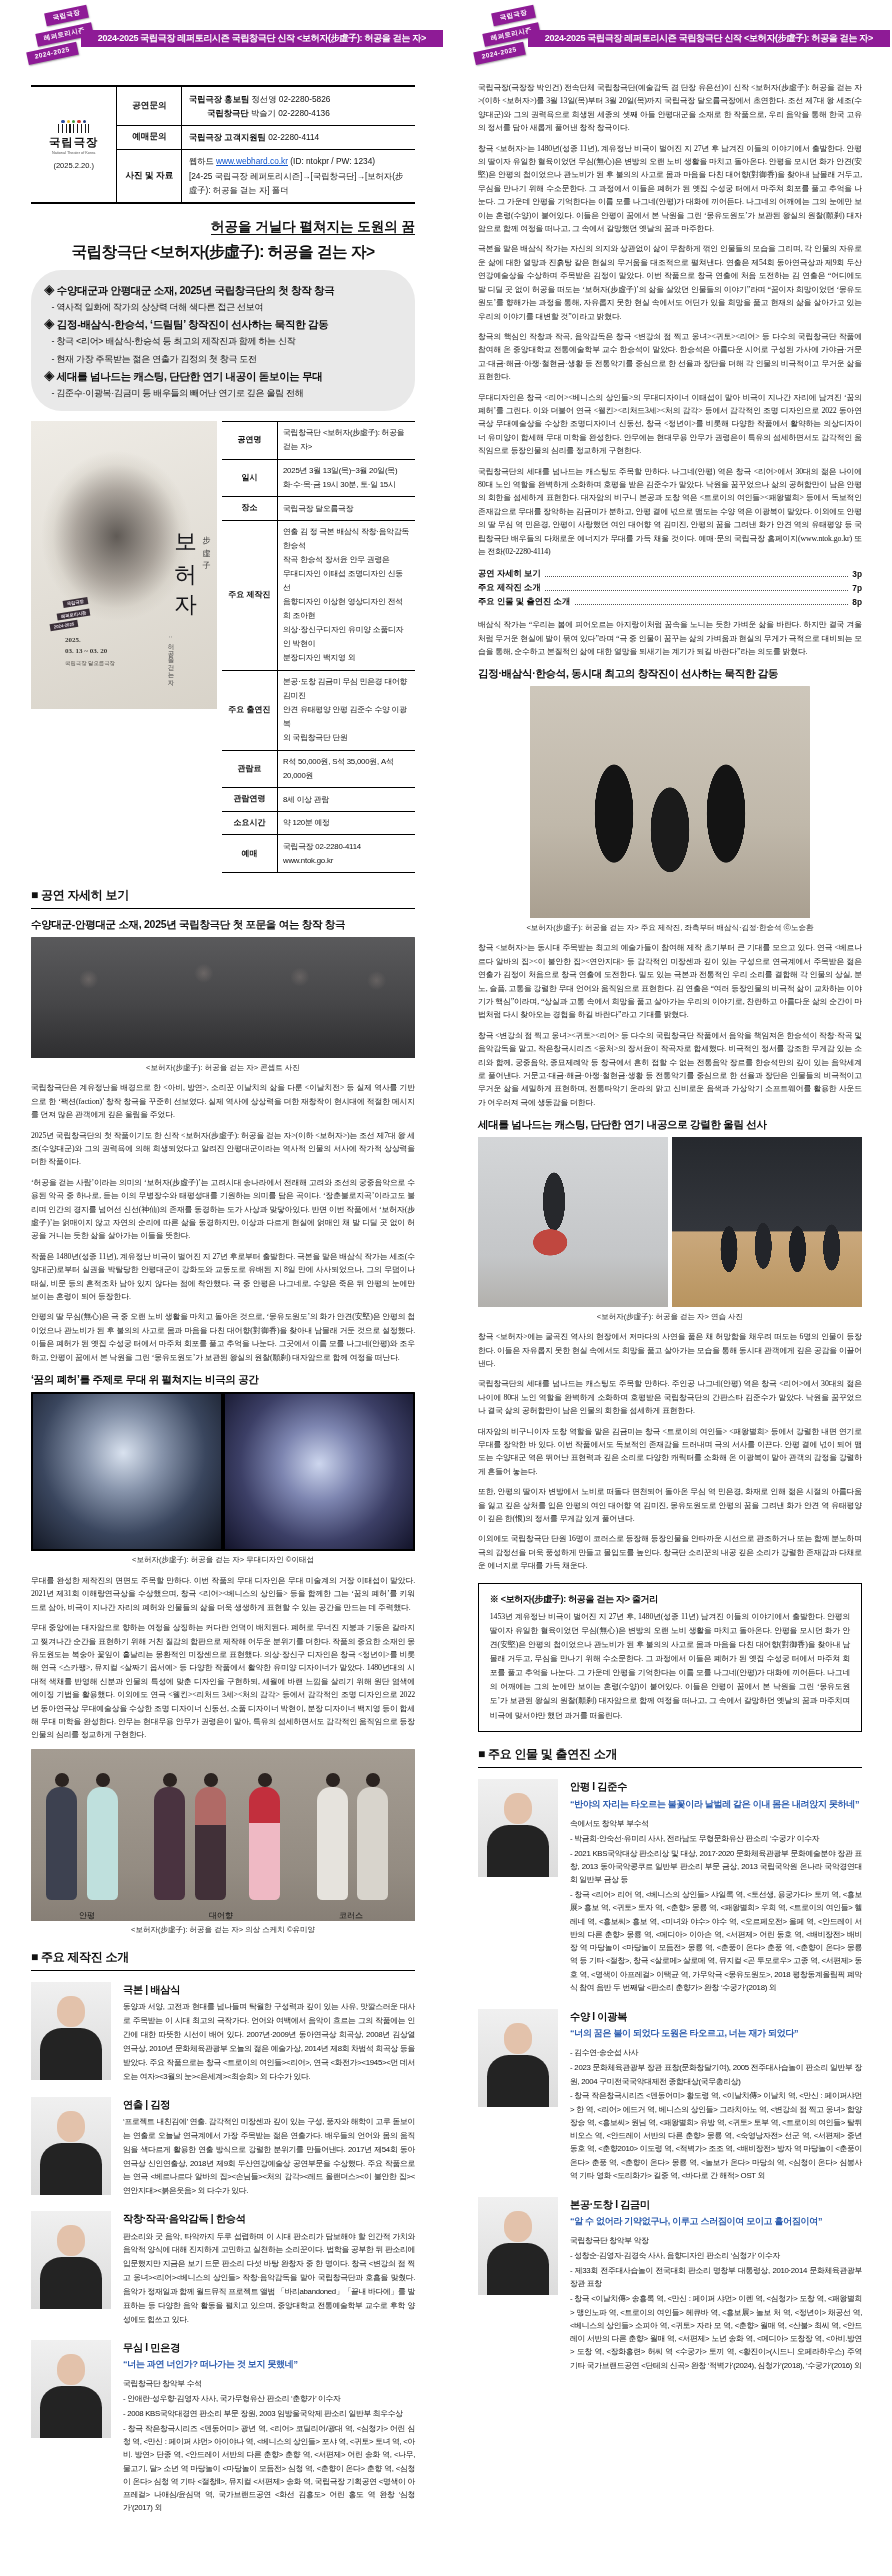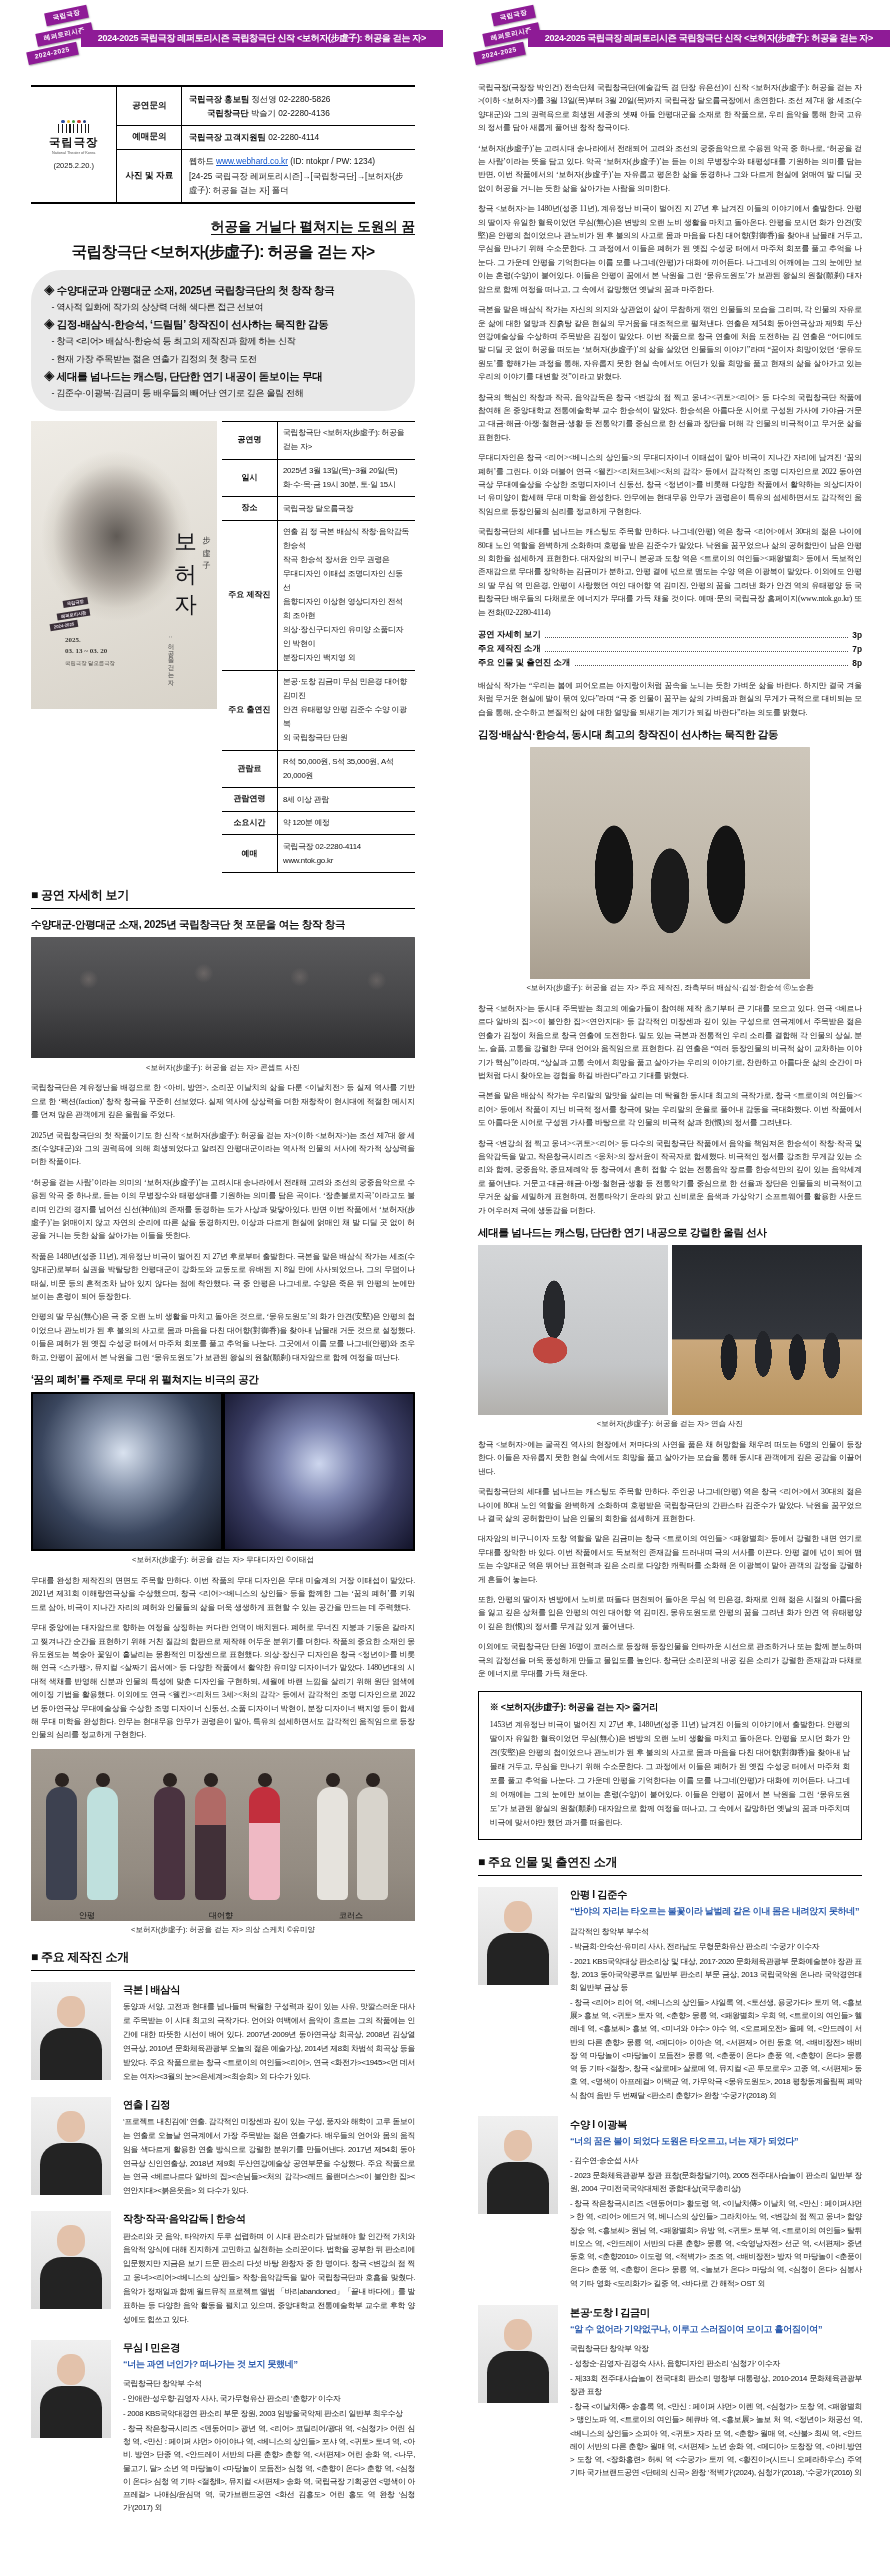--- a/index.html
+++ b/index.html
@@ -346,21 +346,20 @@
 
 <div class="col right">
   <div class="hdr">
     <div class="ribbon r1">국립극장</div>
     <div class="ribbon r2">레퍼토리시즌</div>
     <div class="ribbon r3">2024-2025</div>
     <div class="titlebar">2024-2025 국립극장 레퍼토리시즌 국립창극단 신작 &lt;보허자(步虛子): 허공을 걷는 자&gt;</div>
   </div>
   <div class="inner">
     <p class="para">국립극장(극장장 박인건) 전속단체 국립창극단(예술감독 겸 단장 유은선)이 신작 &lt;보허자(步虛子): 허공을 걷는 자&gt;(이하 &lt;보허자&gt;)를 3월 13일(목)부터 3월 20일(목)까지 국립극장 달오름극장에서 초연한다. 조선 제7대 왕 세조(수양대군)와 그의 권력욕으로 희생된 세종의 셋째 아들 안평대군을 소재로 한 작품으로, 우리 음악을 통해 한국 고유의 정서를 담아 새롭게 풀어낸 창작 창극이다.</p>
-    <p class="para">‘보허자(步虛子)’는 고려시대 송나라에서 전래되어 고려와 조선의 궁중음악으로 수용된 악곡 중 하나로, ‘허공을 걷는 사람’이라는 뜻을 담고 있다. 악곡 ‘보허자(步虛子)’는 듣는 이의 무병장수와 태평성대를 기원하는 의미를 담는 반면, 이번 작품에서의 ‘보허자(步虛子)’는 자유롭고 평온한 삶을 동경하나 그와 다르게 현실에 얽매여 발 디딜 곳 없이 허공을 거니는 듯한 삶을 살아가는 사람을 의미한다.</p>
     <p class="para">창극 &lt;보허자&gt;는 1480년(성종 11년), 계유정난 비극이 벌어진 지 27년 후 남겨진 이들의 이야기에서 출발한다. 안평의 딸이자 유일한 혈육이었던 무심(無心)은 변방의 오랜 노비 생활을 마치고 돌아온다. 안평을 모시던 화가 안견(安堅)은 안평의 첩이었으나 관노비가 된 후 불의의 사고로 몸과 마음을 다친 대어향(對御香)을 찾아내 남몰래 거두고, 무심을 만나기 위해 수소문한다. 그 과정에서 이들은 폐허가 된 옛집 수성궁 터에서 마주쳐 회포를 풀고 추억을 나눈다. 그 가운데 안평을 기억한다는 이름 모를 나그네(안평)가 대화에 끼어든다. 나그네의 어깨에는 그의 눈에만 보이는 혼령(수양)이 붙어있다. 이들은 안평이 꿈에서 본 낙원을 그린 ‘몽유도원도’가 보관된 왕실의 원찰(願刹) 대자암으로 함께 여정을 떠나고, 그 속에서 갈망했던 옛날의 꿈과 마주한다.</p>
     <p class="para">극본을 맡은 배삼식 작가는 자신의 의지와 상관없이 삶이 무참하게 꺾인 인물들의 모습을 그리며, 각 인물의 자유로운 삶에 대한 열망과 진흙탕 같은 현실의 무거움을 대조적으로 펼쳐낸다. 연출은 제54회 동아연극상과 제9회 두산연강예술상을 수상하며 주목받은 김정이 맡았다. 이번 작품으로 창극 연출에 처음 도전하는 김 연출은 “어디에도 발 디딜 곳 없이 허공을 떠도는 ‘보허자(步虛子)’의 삶을 살았던 인물들의 이야기”라며 “꿈이자 희망이었던 ‘몽유도원도’를 향해가는 과정을 통해, 자유롭지 못한 현실 속에서도 어딘가 있을 희망을 품고 현재의 삶을 살아가고 있는 우리의 이야기를 대변할 것”이라고 밝혔다.</p>
     <p class="para">창극의 핵심인 작창과 작곡, 음악감독은 창극 &lt;변강쇠 점 찍고 옹녀&gt;&lt;귀토&gt;&lt;리어&gt; 등 다수의 국립창극단 작품에 참여해 온 중앙대학교 전통예술학부 교수 한승석이 맡았다. 한승석은 아름다운 시어로 구성된 가사에 가야금·거문고·대금·해금·아쟁·철현금·생황 등 전통악기를 중심으로 한 선율과 장단을 더해 각 인물의 비극적이고 무거운 삶을 표현한다.</p>
     <p class="para">무대디자인은 창극 &lt;리어&gt;&lt;베니스의 상인들&gt;의 무대디자이너 이태섭이 맡아 비극이 지나간 자리에 남겨진 ‘꿈의 폐허’를 그린다. 이와 더불어 연극 &lt;웰킨&gt;&lt;리처드3세&gt;&lt;처의 감각&gt; 등에서 감각적인 조명 디자인으로 2022 동아연극상 무대예술상을 수상한 조명디자이너 신동선, 창극 &lt;정년이&gt;를 비롯해 다양한 작품에서 활약하는 의상디자이너 유미양이 합세해 무대 미학을 완성한다. 안무에는 현대무용 안무가 권령은이 특유의 섬세하면서도 감각적인 움직임으로 등장인물의 심리를 정교하게 구현한다.</p>
     <p class="para">국립창극단의 세대를 넘나드는 캐스팅도 주목할 만하다. 나그네(안평) 역은 창극 &lt;리어&gt;에서 30대의 젊은 나이에 80대 노인 역할을 완벽하게 소화하며 호평을 받은 김준수가 맡았다. 낙원을 꿈꾸었으나 삶의 공허함만이 남은 안평의 회한을 섬세하게 표현한다. 대자암의 비구니 본공과 도창 역은 &lt;트로이의 여인들&gt;&lt;패왕별희&gt; 등에서 독보적인 존재감으로 무대를 장악하는 김금미가 분하고, 안평 곁에 넋으로 맴도는 수양 역은 이광복이 맡았다. 이외에도 안평의 딸 무심 역 민은경, 안평이 사랑했던 여인 대어향 역 김미진, 안평의 꿈을 그려낸 화가 안견 역의 유태평양 등 국립창극단 배우들의 다채로운 에너지가 무대를 가득 채울 것이다. 예매·문의 국립극장 홈페이지(www.ntok.go.kr) 또는 전화(02-2280-4114)</p>
 
     <div class="toc">
       <div class="toc-row">
         <span class="toc-label">공연 자세히 보기</span>
         <span class="toc-dots"></span>
@@ -378,21 +377,20 @@
       </div>
     </div>
 
     <p class="para">배삼식 작가는 “우리는 봄에 피어오르는 아지랑이처럼 꿈속을 노니는 듯한 가벼운 삶을 바란다. 하지만 결국 겨울처럼 무거운 현실에 발이 묶여 있다”라며 “극 중 인물이 꿈꾸는 삶의 가벼움과 현실의 무게가 극적으로 대비되는 모습을 통해, 순수하고 본질적인 삶에 대한 열망을 되새기는 계기가 되길 바란다”라는 의도를 밝혔다.</p>
 
     <div class="sub-h">김정·배삼식·한승석, 동시대 최고의 창작진이 선사하는 묵직한 감동</div>
     <div class="ph ph-creators"></div>
     <div class="caption">&lt;보허자(步虛子): 허공을 걷는 자&gt; 주요 제작진, 좌측부터 배삼식·김정·한승석 ⓒ노승환</div>
 
     <p class="para">창극 &lt;보허자&gt;는 동시대 주목받는 최고의 예술가들이 참여해 제작 초기부터 큰 기대를 모으고 있다. 연극 &lt;베르나르다 알바의 집&gt;&lt;이 불안한 집&gt;&lt;연안지대&gt; 등 감각적인 미장센과 깊이 있는 구성으로 연극계에서 주목받은 젊은 연출가 김정이 처음으로 창극 연출에 도전한다. 밀도 있는 극본과 전통적인 우리 소리를 결합해 각 인물의 상실, 분노, 슬픔, 고통을 강렬한 무대 언어와 움직임으로 표현한다. 김 연출은 “여러 등장인물의 비극적 삶이 교차하는 이야기가 핵심”이라며, “상실과 고통 속에서 희망을 품고 살아가는 우리의 이야기로, 찬란하고 아름다운 삶의 순간이 마법처럼 다시 찾아오는 경험을 하길 바란다”라고 기대를 밝혔다.</p>
-    <p class="para">극본을 맡은 배삼식 작가는 우리말의 말맛을 살리는 데 탁월한 동시대 최고의 극작가로, 창극 &lt;트로이의 여인들&gt;&lt;리어&gt; 등에서 작품이 지닌 비극적 정서를 창극에 맞는 우리말의 운율로 풀어내 감동을 극대화했다. 이번 작품에서도 아름다운 시어로 구성된 가사를 바탕으로 각 인물의 비극적 삶과 한(恨)의 정서를 그려낸다.</p>
     <p class="para">창극 &lt;변강쇠 점 찍고 옹녀&gt;&lt;귀토&gt;&lt;리어&gt; 등 다수의 국립창극단 작품에서 음악을 책임져온 한승석이 작창·작곡 및 음악감독을 맡고, 작은창극시리즈 &lt;옹처&gt;의 장서윤이 작곡자로 합세했다. 비극적인 정서를 강조한 무게감 있는 소리와 함께, 궁중음악, 종묘제례악 등 창극에서 흔히 접할 수 없는 전통음악 장르를 한승석만의 깊이 있는 음악세계로 풀어낸다. 거문고·대금·해금·아쟁·철현금·생황 등 전통악기를 중심으로 한 선율과 장단은 인물들의 비극적이고 무거운 삶을 세밀하게 표현하며, 전통타악기 운라의 맑고 신비로운 음색과 가상악기 소프트웨어를 활용한 사운드가 어우러져 극에 생동감을 더한다.</p>
 
     <div class="sub-h">세대를 넘나드는 캐스팅, 단단한 연기 내공으로 강렬한 울림 선사</div>
     <div class="ph ph-rehearsal">
         <div class="p1"></div>
         <div class="p2"></div>
       </div>
     <div class="caption">&lt;보허자(步虛子): 허공을 걷는 자&gt; 연습 사진</div>
 
     <p class="para">창극 &lt;보허자&gt;에는 굴곡진 역사의 현장에서 저마다의 사연을 품은 채 허망함을 채우려 떠도는 6명의 인물이 등장한다. 이들은 자유롭지 못한 현실 속에서도 희망을 품고 살아가는 모습을 통해 동시대 관객에게 깊은 공감을 이끌어낸다.</p>
@@ -406,21 +404,21 @@
       <div class="syn-x">1453년 계유정난 비극이 벌어진 지 27년 후, 1480년(성종 11년) 남겨진 이들의 이야기에서 출발한다. 안평의 딸이자 유일한 혈육이었던 무심(無心)은 변방의 오랜 노비 생활을 마치고 돌아온다. 안평을 모시던 화가 안견(安堅)은 안평의 첩이었으나 관노비가 된 후 불의의 사고로 몸과 마음을 다친 대어향(對御香)을 찾아내 남몰래 거두고, 무심을 만나기 위해 수소문한다. 그 과정에서 이들은 폐허가 된 옛집 수성궁 터에서 마주쳐 회포를 풀고 추억을 나눈다. 그 가운데 안평을 기억한다는 이름 모를 나그네(안평)가 대화에 끼어든다. 나그네의 어깨에는 그의 눈에만 보이는 혼령(수양)이 붙어있다. 이들은 안평이 꿈에서 본 낙원을 그린 ‘몽유도원도’가 보관된 왕실의 원찰(願刹) 대자암으로 함께 여정을 떠나고, 그 속에서 갈망하던 옛날의 꿈과 마주치며 비극에 맞서야만 했던 과거를 떠올린다.</div>
     </div>
 
     <div class="sec-h">■ 주요 인물 및 출연진 소개</div>
 
     <div class="bio">
       <div class="bio-photo"></div>
       <div class="bio-body">
         <div class="bio-name">안평 I 김준수</div>
         <div class="bio-quote">“반야의 자리는 타오르는 불꽃이라 날벌레 같은 이내 몸은 내려앉지 못하네”</div>
-        <div class="bio-line">감각적인 창악부 부수석</div>
+        <div class="bio-line">속에서도 창악부 부수석</div>
         <div class="bio-line">- 박금희·안숙선·유미리 사사, 전라남도 무형문화유산 판소리 ‘수궁가’ 이수자</div>
         <div class="bio-line">- 2021 KBS국악대상 판소리상 및 대상, 2017·2020 문화체육관광부 문화예술분야 장관 표창, 2013 동아국악콩쿠르 일반부 판소리 부문 금상, 2013 국립국악원 온나라 국악경연대회 일반부 금상 등</div>
         <div class="bio-line">- 창극 &lt;리어&gt; 리어 역, &lt;베니스의 상인들&gt; 샤일록 역, &lt;토선생, 용궁가다&gt; 토끼 역, &lt;흥보展&gt; 흥보 역, &lt;귀토&gt; 토자 역, &lt;춘향&gt; 몽룡 역, &lt;패왕별희&gt; 우희 역, &lt;트로이의 여인들&gt; 헬레네 역, &lt;흥보씨&gt; 흥보 역, &lt;미녀와 야수&gt; 야수 역, &lt;오르페오전&gt; 올페 역, &lt;안드레이 서반의 다른 춘향&gt; 몽룡 역, &lt;메디아&gt; 이아손 역, &lt;서편제&gt; 어린 동호 역, &lt;배비장전&gt; 배비장 역 마당놀이 &lt;마당놀이 모듬전&gt; 몽룡 역, &lt;춘풍이 온다&gt; 춘풍 역, &lt;춘향이 온다&gt; 몽룡 역 등 기타 &lt;절창&gt;, 창극 &lt;살로메&gt; 살로메 역, 뮤지컬 &lt;곤 투모로우&gt; 고종 역, &lt;서편제&gt; 동호 역, &lt;명색이 아프레걸&gt; 이택균 역, 가무악극 &lt;몽유도원도&gt;, 2018 평창동계올림픽 폐막식 참여 음반 두 번째달 &lt;판소리 춘향가&gt; 완창 ‘수궁가’(2018) 외</div>
       </div>
     </div>
     <div class="bio">
       <div class="bio-photo"></div>
       <div class="bio-body">
         <div class="bio-name">수양 I 이광복</div>
         <div class="bio-quote">“너의 꿈은 불이 되었다 도원은 타오르고, 너는 재가 되었다”</div>

